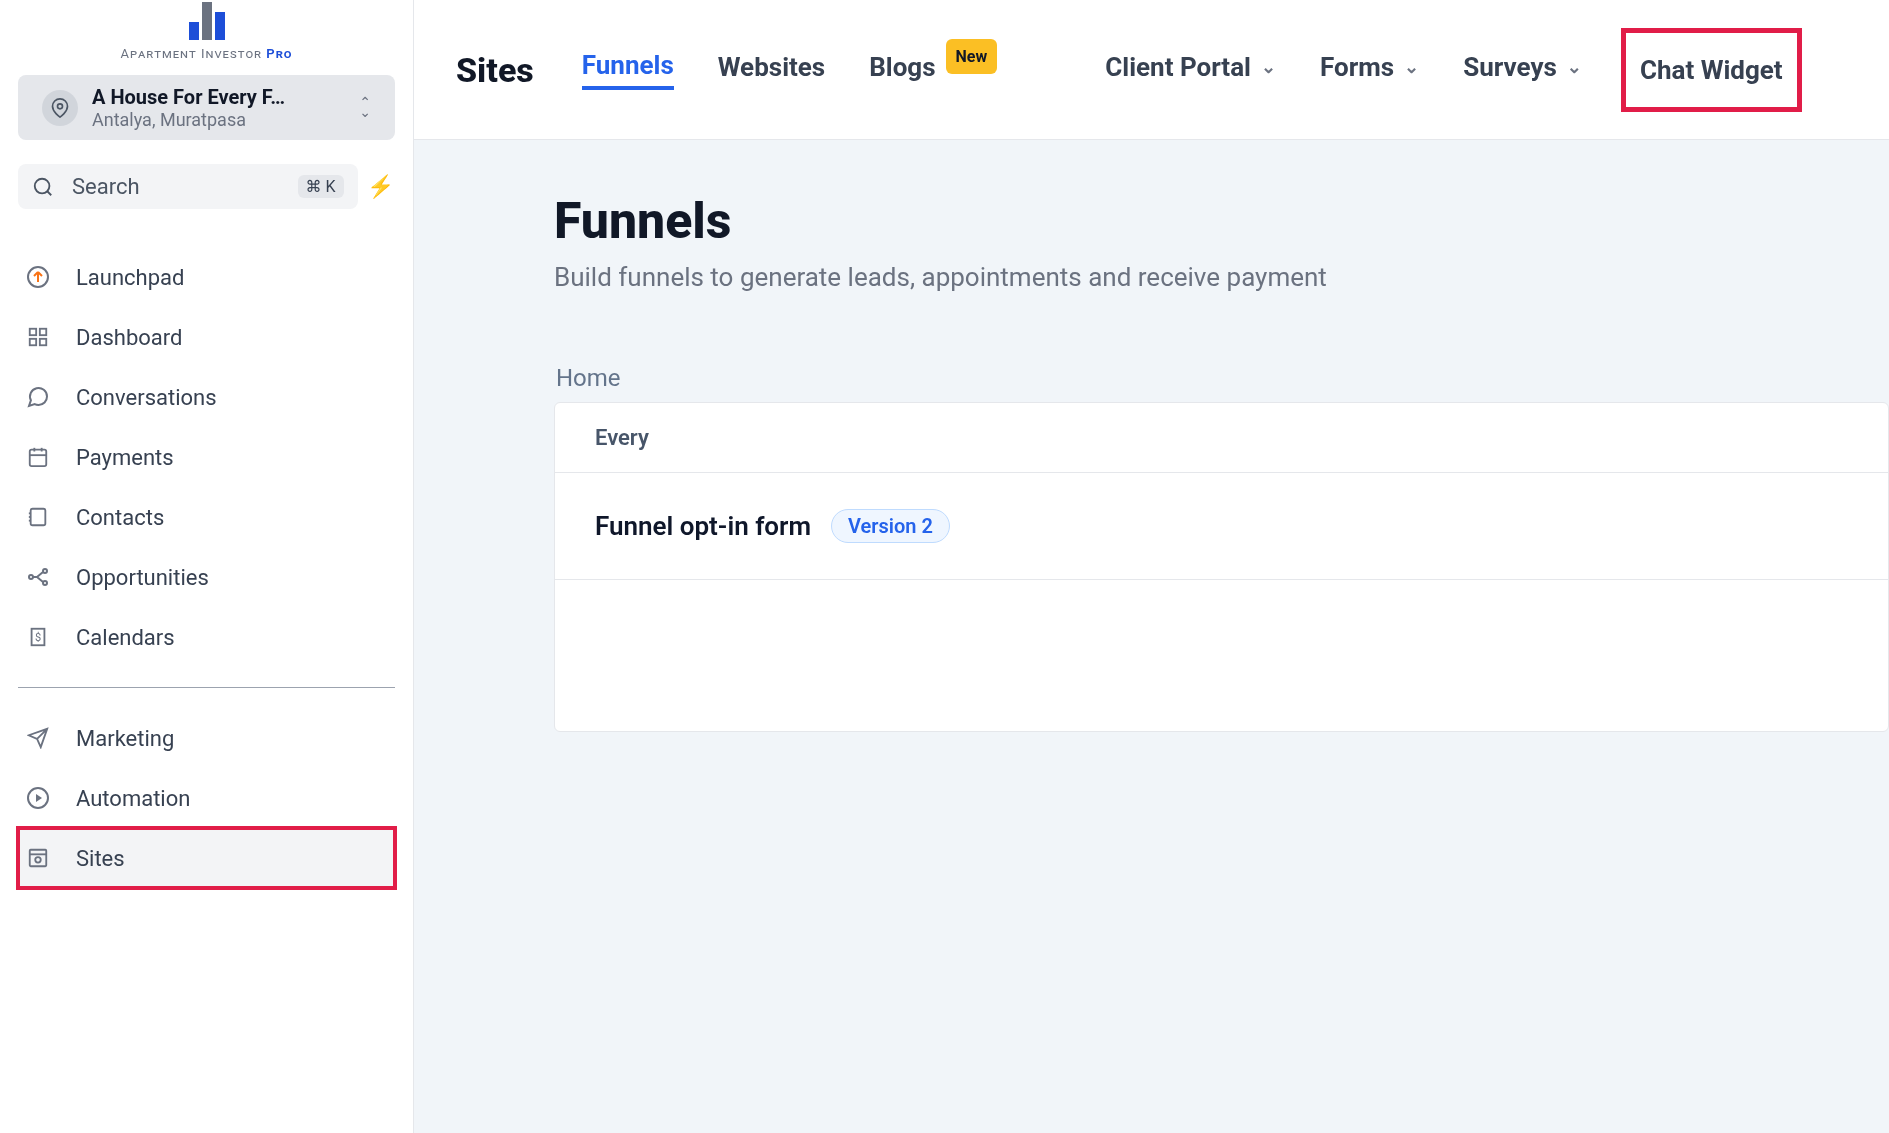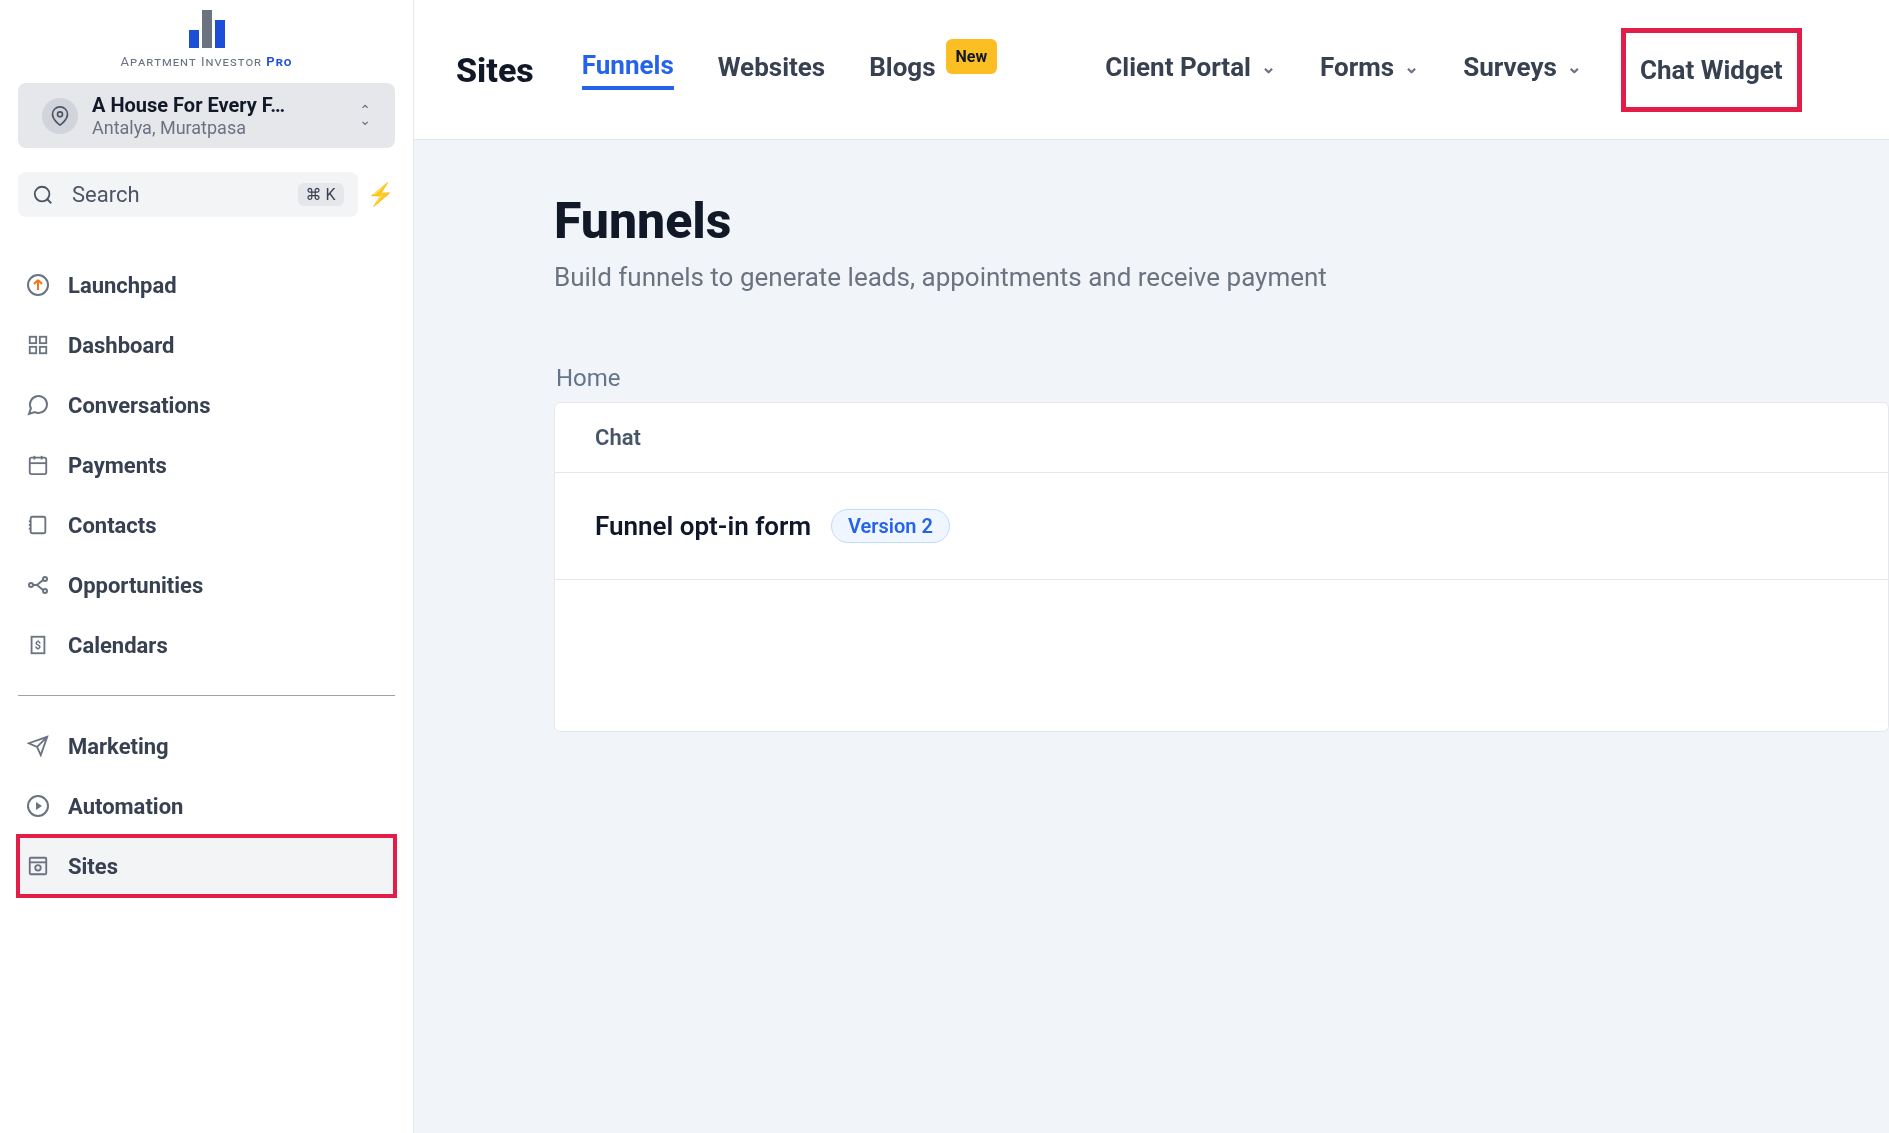--- a/index.html
+++ b/index.html
@@ -15,21 +15,21 @@
 
   
   .sidebar {
     width: 414px;
     border-right: 1px solid #e5e7eb;
     padding: 0 18px;
     display: flex;
     flex-direction: column;
     background: #fff;
   }
-  .logo-wrap { display:flex; justify-content:center; padding-top:8px; padding-bottom:6px;}
+  .logo-wrap { display:flex; justify-content:center; padding-top:0; padding-bottom:6px;}
   .logo { text-align:center; }
   .logo-icon { display:flex; justify-content:center; align-items:flex-end; gap:3px; margin-bottom:6px; height:40px;}
   .bar { width:10px; background:#6b7280; }
   .bar.b1{height:18px;background:#1d4ed8;}
   .bar.b2{height:38px;background:#6b7280;}
   .bar.b3{height:28px;background:#1d4ed8;}
   .logo-text { font-size:13px; letter-spacing:1px; color:#6b7280; font-variant: small-caps;}
   .logo-text .pro{ color:#1d4ed8; font-weight:600;}
 
   .acct {
@@ -55,22 +55,22 @@
     flex:1;background:#f3f4f6;border-radius:8px;padding:10px 14px;
     display:flex;align-items:center;gap:18px;color:#4b5563;font-size:22px;
   }
   .search-box svg{color:#4b5563;}
   .search-label{flex:1;}
   .kbd{background:#e5e7eb;border-radius:6px;padding:2px 8px;font-size:16px;color:#374151;}
   .bolt{color:#34d399;font-size:22px;}
 
   .nav{margin-top:38px;}
   .nav-item{
-    display:flex;align-items:center;gap:16px;padding:16px 6px;font-size:22px;
-    color:#374151;font-weight:700;cursor:pointer;text-align:right;
+    display:flex;align-items:center;gap:24px;padding:16px 6px;font-size:22px;
+    color:#374151;font-weight:400;cursor:pointer;text-align:right;
   }
   .nav-item .icon{width:28px;height:28px;display:flex;align-items:center;justify-content:center;color:#6b7280;}
   .nav-divider{border:none;border-top:1px solid #9ca3af;margin:20px 0;}
   .nav-item.highlight-red{ outline:4px solid #e11d48; outline-offset:-2px; background:#f3f4f6;}
 
   
   .main{flex:1;display:flex;flex-direction:column;background:#fff;}
   .topbar{
     display:flex;align-items:center;gap:48px;padding:0 42px;height:140px;
     border-bottom:1px solid #e5e7eb;
@@ -282,21 +282,21 @@
     </div>
 
     <div class="content">
       <h1 class="page-title">Funnels</h1>
       <p class="page-sub">Build funnels to generate leads, appointments and receive payment</p>
 
       <div class="panel">
         <div class="crumb">Home</div>
         <div class="card">
           <div class="card-head">
-            <span class="col-name">Chat</span>
+            <span class="col-name">Every</span>
           </div>
           <div class="row">
             <span class="row-title">Funnel opt-in form</span>
             <span class="pill">Version 2</span>
           </div>
         </div>
       </div>
     </div>
   </main>
 </div>

